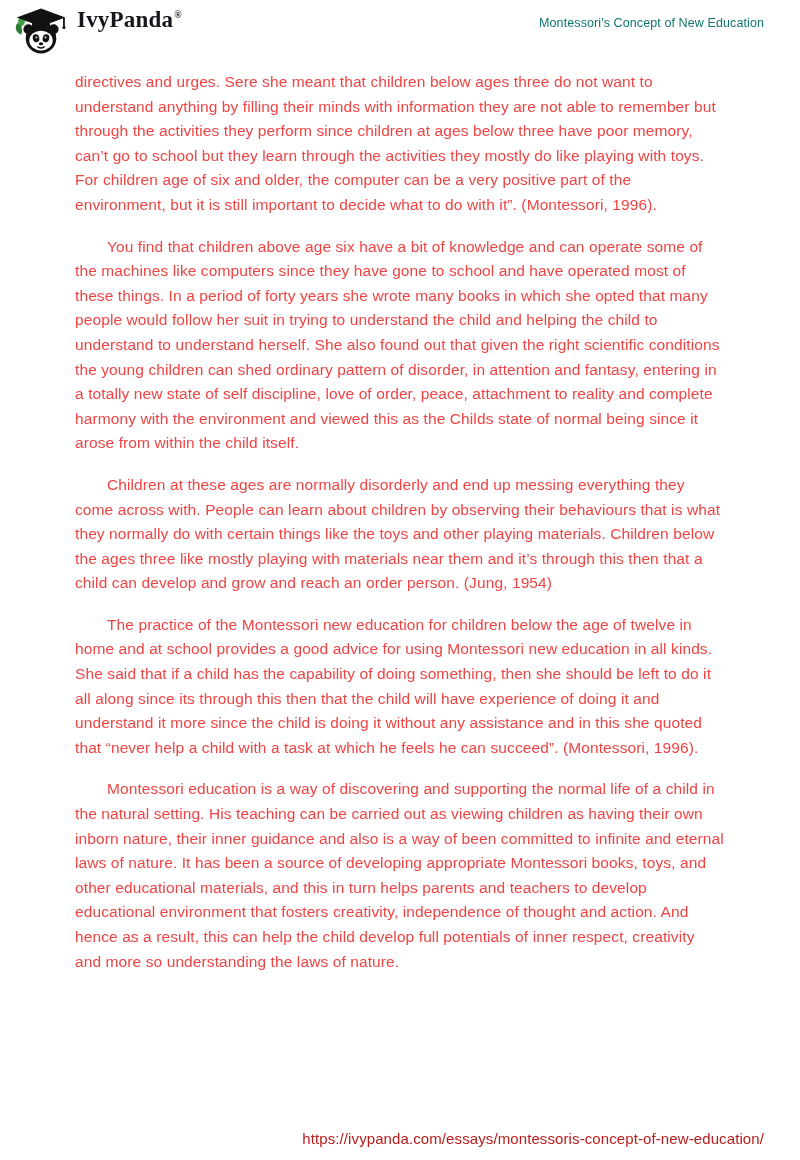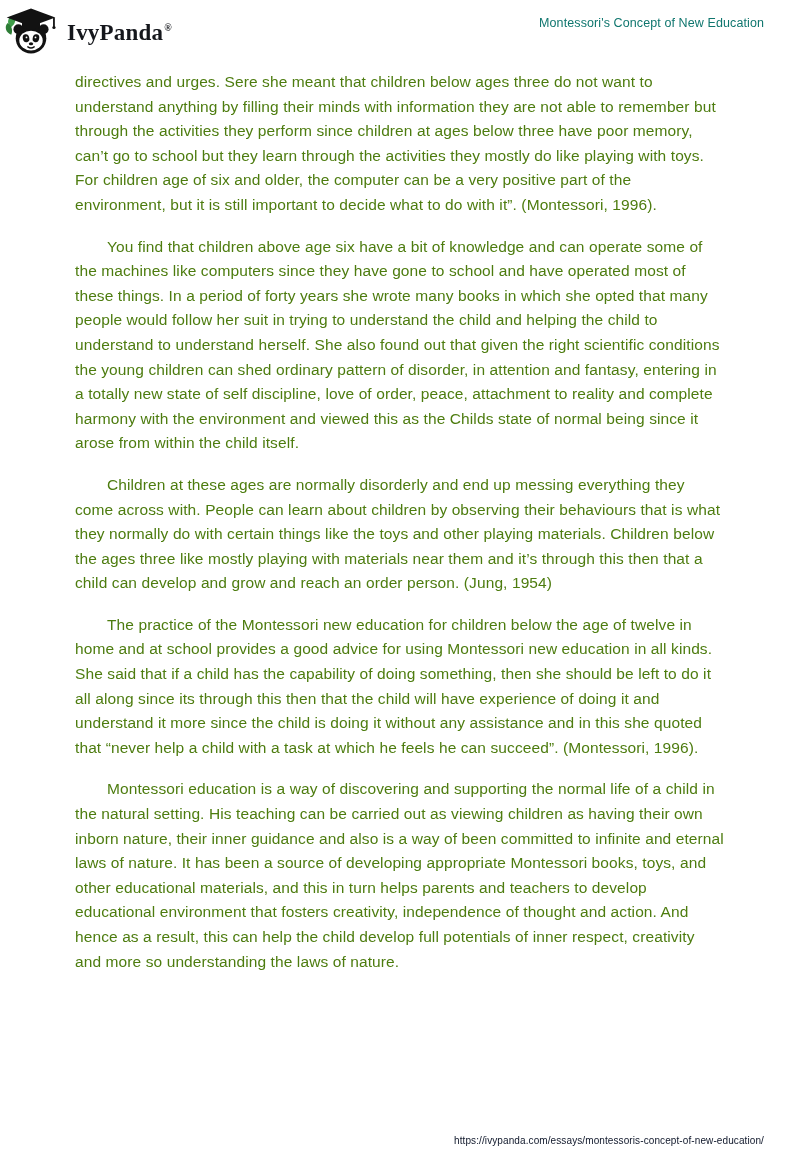--- a/index.html
+++ b/index.html
@@ -22,24 +22,24 @@
   }
   .header {
     position: absolute;
     top: 0;
     left: 0;
     right: 0;
     height: 62px;
   }
   .brand {
     position: absolute;
-    left: 4px;
+    left: 14px;
     top: 8px;
     display: flex;
-    align-items: center;
+    align-items: flex-start;
     gap: 9px;
     cursor: pointer;
   }
   .logo-box {
     width: 54px;
     height: 48px;
     display: inline-flex;
     align-items: center;
     justify-content: center;
   }
@@ -68,36 +68,36 @@
   .content {
     position: absolute;
     top: 70px;
     left: 75px;
     width: 650px;
   }
   .para {
     margin: 0 0 17px 0;
     font-size: 15.5px;
     line-height: 24.6px;
-    color: #4d7c0f;
+    color: #ef4444;
     text-indent: 32px;
     text-align: left;
     letter-spacing: 0.1px;
   }
   .para.no-indent {
     text-indent: 0;
   }
   .footer {
     position: absolute;
     bottom: 12px;
     right: 36px;
   }
   .source-url {
-    font-size: 10px;
-    color: #0f172a;
+    font-size: 15px;
+    color: #b91c1c;
     letter-spacing: 0.1px;
     cursor: pointer;
   }
 </style>
 </head>
 <body>
 
 <div class="page">
 
   <header class="header">

